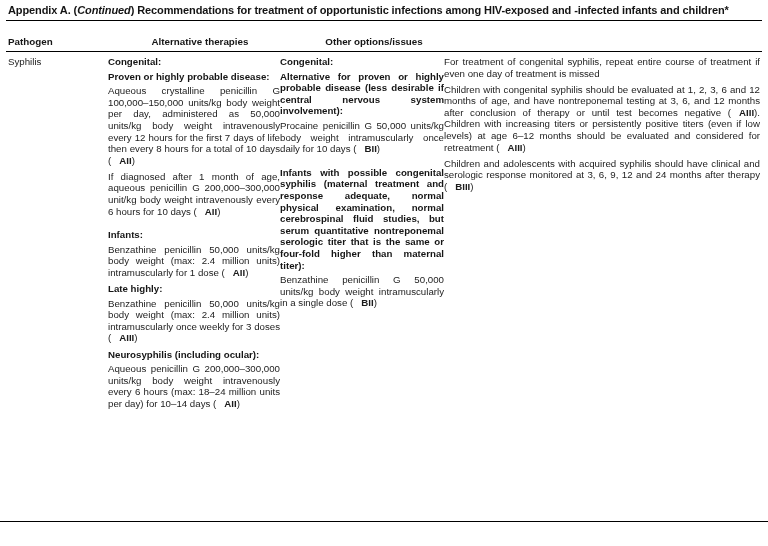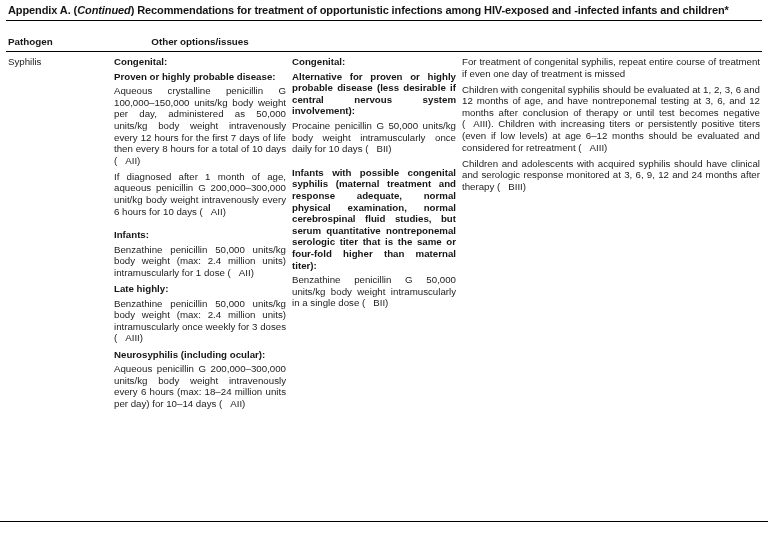--- a/index.html
+++ b/index.html
@@ -44,54 +44,54 @@
     line-height: 11px;
     text-align: center;
     white-space: pre-line;
     color: #161616;
   }
   .th.left { text-align: left; }
   
   .tbody {
     display: grid;
     grid-template-columns: 100px 172px 164px 1fr;
-    column-gap: 6px;
     padding: 4px 2px 0 2px;
     align-items: start;
   }
   .cell {
     font-size: 9.7px;
     line-height: 11.6px;
     text-align: justify;
     color: #1c1c1c;
   }
   .cell.pathogen { text-align: left; }
   .blk { margin: 0 0 4.5px 0; }
   .blk-heading { font-weight: bold; margin-bottom: 3px; color: #161616; }
   .blk-gap { margin-top: 12px; }
-  .blk b { font-weight: normal; padding-left: 8px; }
+  .blk b { font-weight: bold; padding-left: 8px; }
   
   .bottom-rule {
     position: absolute;
     left: 0; right: 0;
     top: 521px;
     border-top: 1.6px solid #000;
   }
 </style>
 </head>
 <body>
 
 <div class="page">
 
   <p class="title"><span>Appendix A. (</span><span class="cont">Continued</span><span>) Recommendations for treatment of opportunistic infections among HIV-exposed and -infected infants and children*</span></p>
 
   <div class="rule"></div>
 
   <div class="thead">
     <div class="th left">Pathogen</div>
+    <div class="th">Alternative therapies</div>
     <div class="th">Other options/issues</div>
   </div>
 
   <div class="rule-thin"></div>
 
   <div class="tbody">
     <div class="cell pathogen">Syphilis</div>
     <div class="cell">
         <p class="blk blk-heading">Congenital:</p>
         <p class="blk blk-heading">Proven or highly probable disease:</p>

